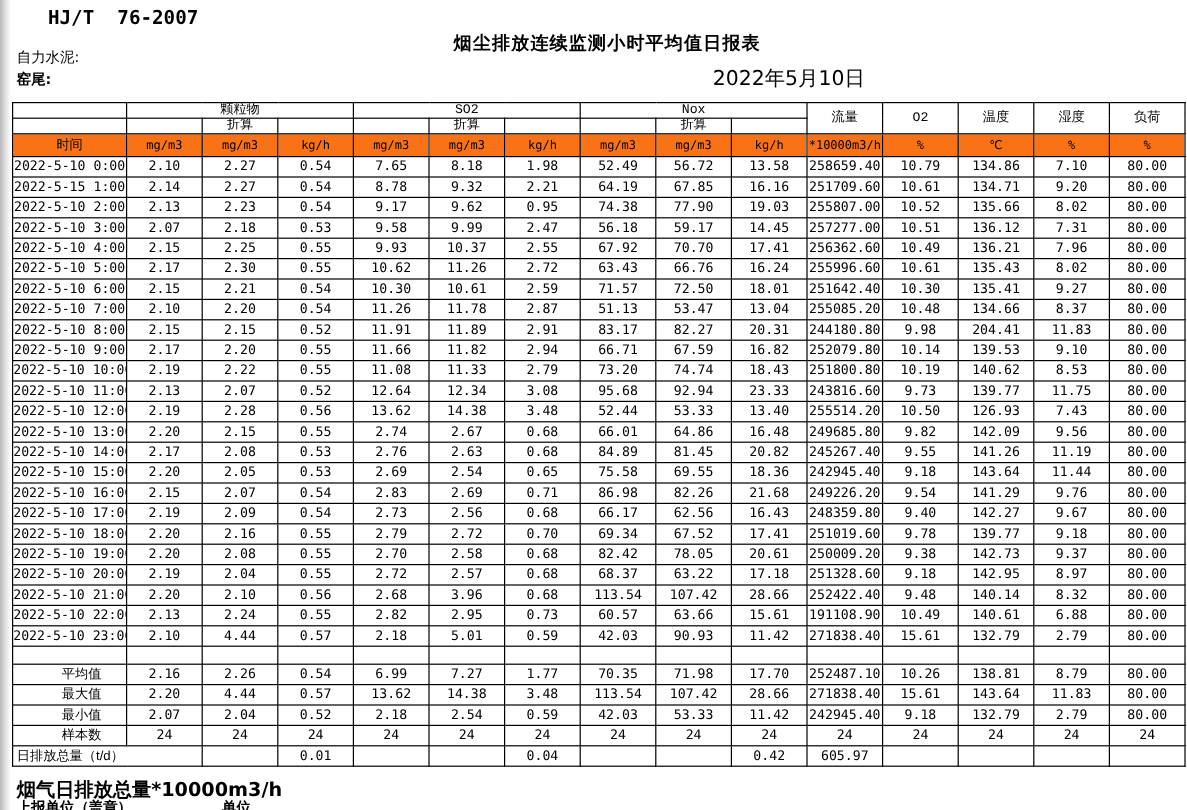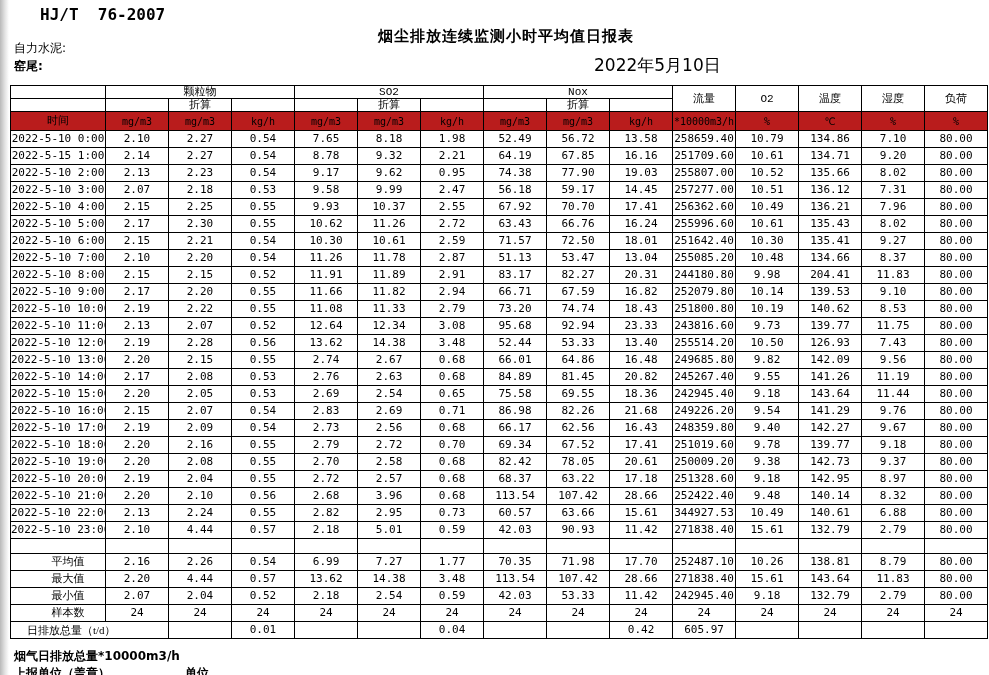--- a/index.html
+++ b/index.html
@@ -22,29 +22,29 @@
     position:absolute;left:10px;top:85px;
     border-collapse:collapse;table-layout:fixed;width:977px;
     font-family:"DejaVu Sans Mono","DejaVu Sans",monospace;
     font-size:11px;
   }
   table.report td{
     border:1px solid #000;text-align:center;vertical-align:middle;
     padding:0;height:16px;line-height:1.1;overflow:hidden;white-space:nowrap;
   }
   tr.hrow td{height:12px;font-family:Liberation Mono, monospace;}
-  tr.units td{height:18px;background:#b91c1c;font-size:10px;}
+  tr.units td{height:18px;background:#f97316;font-size:10px;}
   tr.units td:first-child{font-size:11px;font-family:"DejaVu Sans",sans-serif;}
   tr.spacer td{height:14px;}
   tr.summary td:first-child{font-family:"DejaVu Sans",sans-serif;padding-left:20px;}
   tr.total td{height:16px;}
   tr.total td.total-label{
-    text-align:left;padding-left:16px;font-family:Liberation Serif, serif;
+    text-align:left;padding-left:3px;font-family:Liberation Sans, sans-serif;
   }
-  .footnote1{left:14px;top:648px;font-weight:bold;font-size:12px;}
+  .footnote1{left:14px;top:648px;font-weight:bold;font-size:16px;}
   .footnote2{left:14px;top:665px;font-weight:bold;font-size:12px;}
   .footnote3{left:185px;top:665px;font-weight:bold;font-size:12px;}
 </style>
 </head>
 <body>
 
 <div class="page-edge"></div>
 
 <div class="hdr doc-code">HJ/T  76-2007</div>
 <div class="hdr page-title">烟尘排放连续监测小时平均值日报表</div>
@@ -491,21 +491,21 @@
         <td>2022-5-10 22:00</td>
         <td>2.13</td>
         <td>2.24</td>
         <td>0.55</td>
         <td>2.82</td>
         <td>2.95</td>
         <td>0.73</td>
         <td>60.57</td>
         <td>63.66</td>
         <td>15.61</td>
-        <td>344927.53</td>
+        <td>191108.90</td>
         <td>10.49</td>
         <td>140.61</td>
         <td>6.88</td>
         <td>80.00</td>
       </tr>
       <tr>
         <td>2022-5-10 23:00</td>
         <td>2.10</td>
         <td>4.44</td>
         <td>0.57</td>

